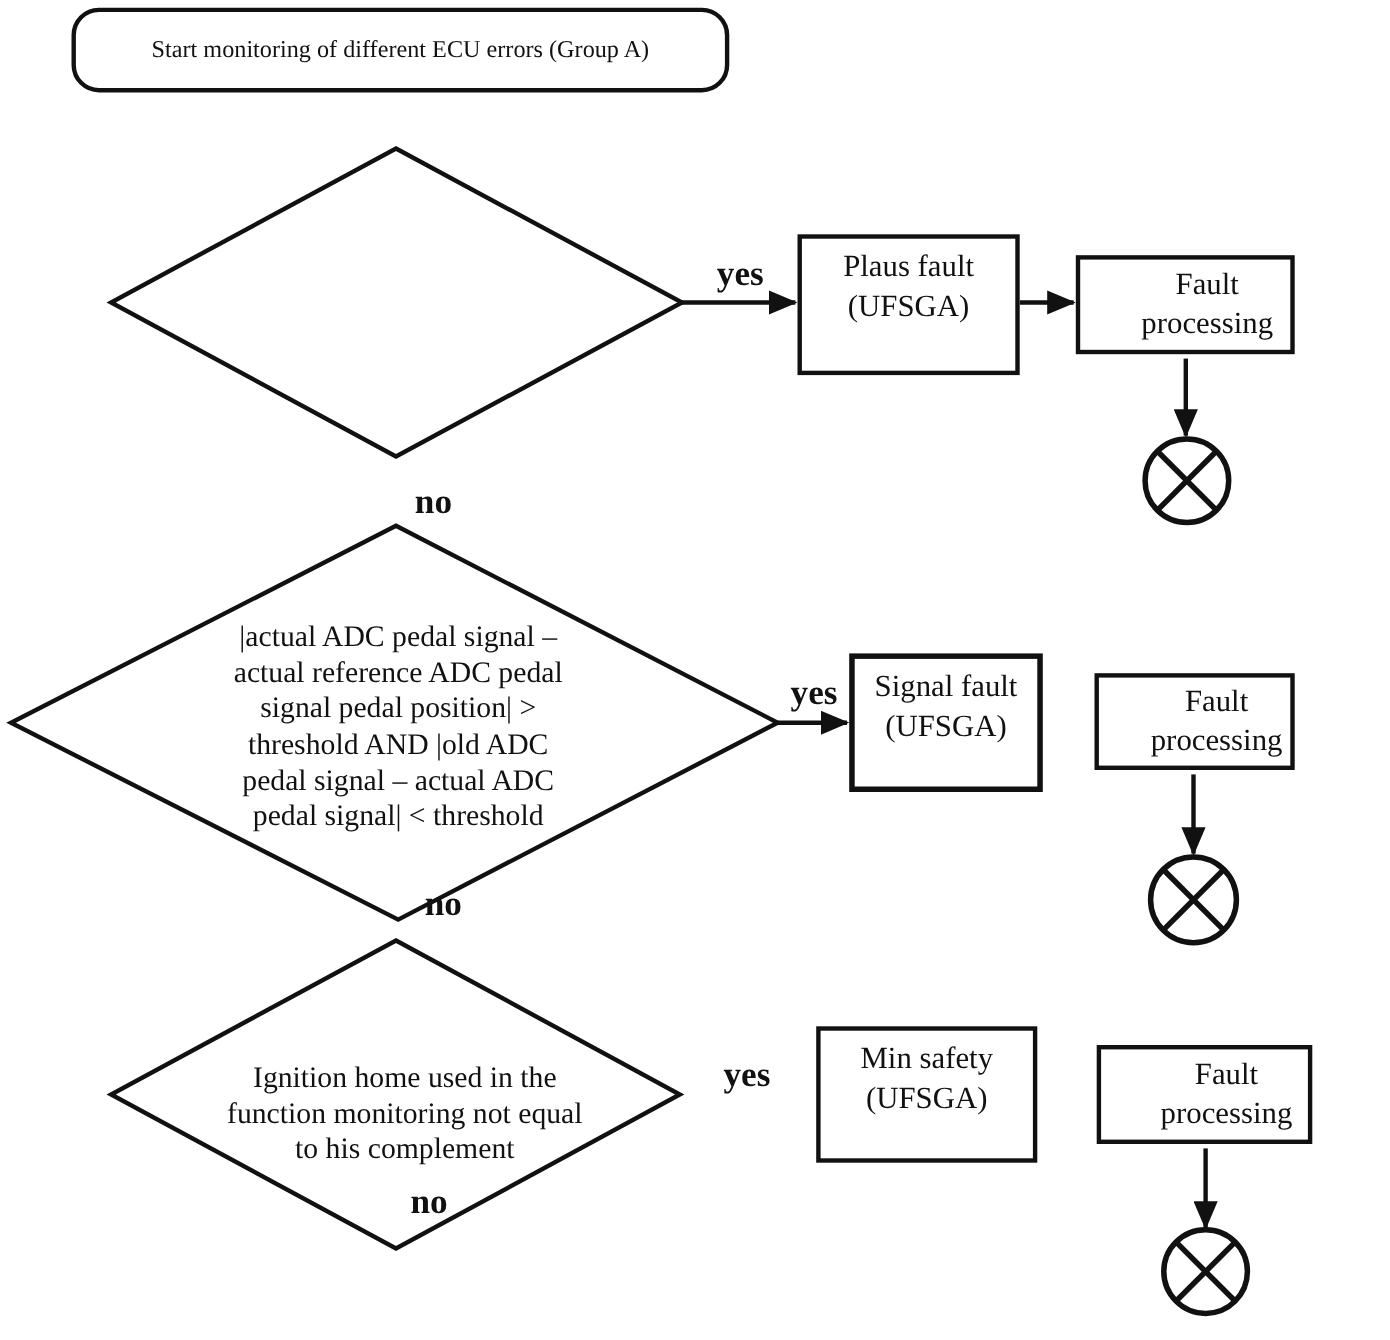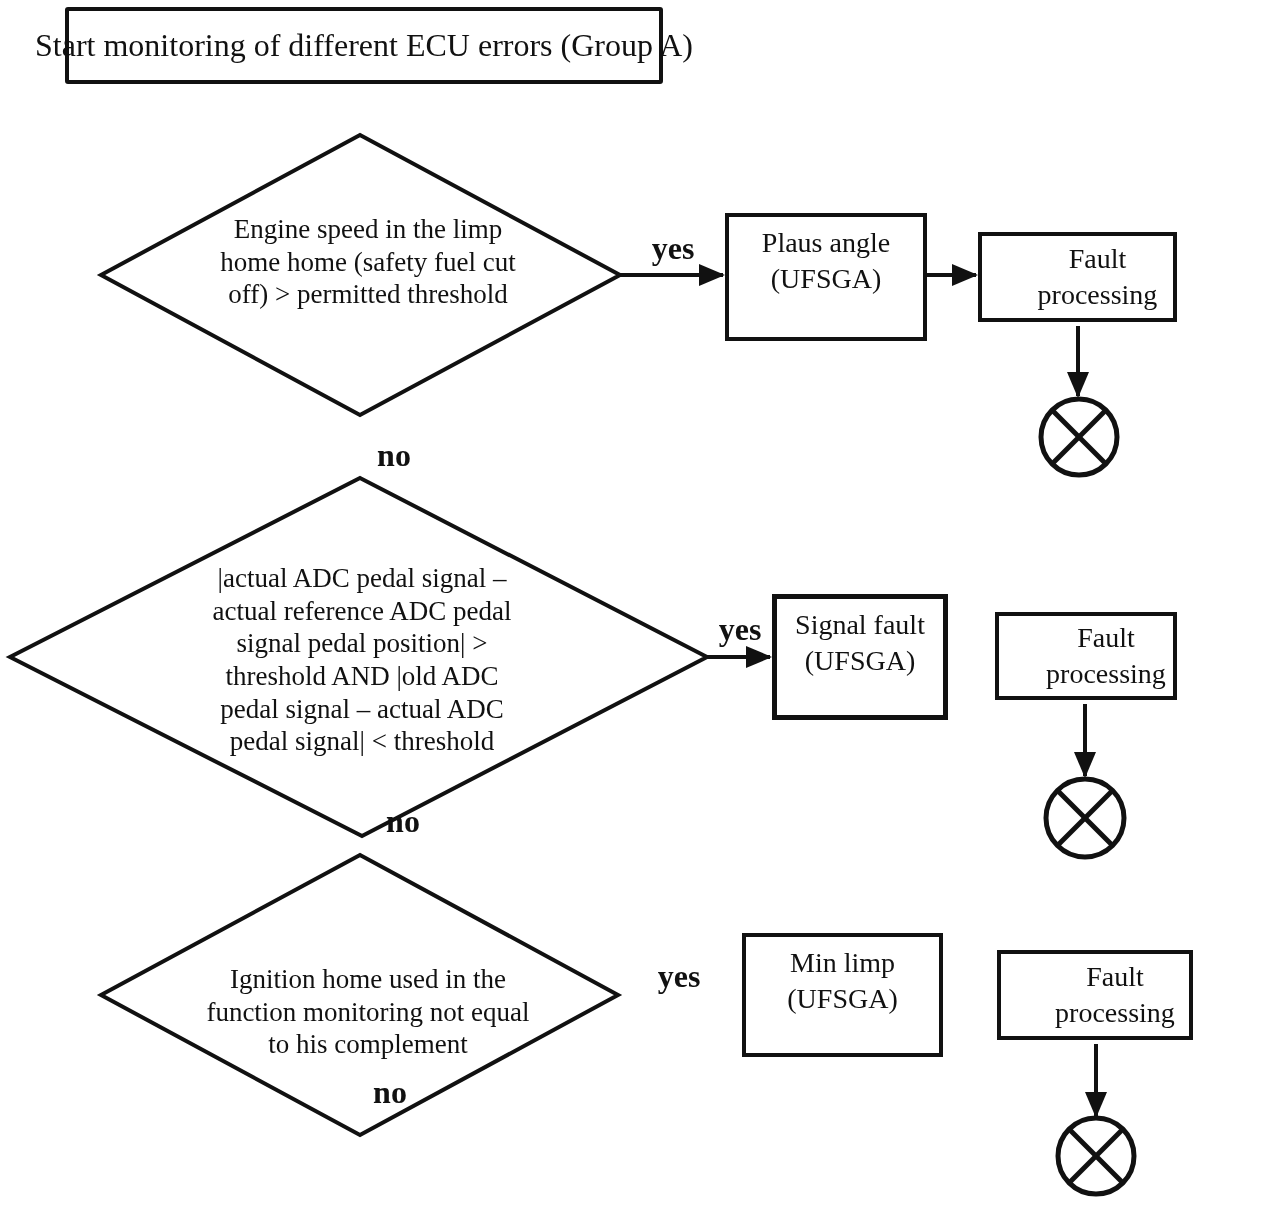--- a/index.html
+++ b/index.html
@@ -18,23 +18,23 @@
     border:4px solid #111111;
     background:#ffffff;
     display:flex;
     justify-content:center;
     text-align:center;
     font-size:28px;
     line-height:1.28;
     white-space:pre-line;
   }
   .terminal{
-    border-radius:3px;
+    border-radius:25px;
     align-items:center;
-    font-size:32px;
+    font-size:22px;
     white-space:nowrap;
   }
   .top-text{align-items:flex-start;padding-top:8px;}
   .center-text{align-items:center;padding-left:40px;}
   .thick{border-width:5px;}
   .dtext{
     position:absolute;
     text-align:center;
     font-size:27px;
     line-height:1.21;
@@ -85,45 +85,42 @@
     </g>
     <g stroke="#111111" stroke-width="5" fill="none">
       <circle cx="1096" cy="1156" r="38"></circle>
       <line x1="1069" y1="1129" x2="1123" y2="1183"></line>
       <line x1="1123" y1="1129" x2="1069" y2="1183"></line>
     </g>
   </svg>
 
   <div class="node terminal" style="left:65px;top:7px;width:598px;height:77px;">Start monitoring of different ECU errors (Group A)</div>
 
-  <div class="dtext" style="left:158px;top:213px;width:420px;">Engine speed in the limp
-home home (safety fuel cut
-off) &gt; permitted threshold</div>
   <div class="dtext" style="left:132px;top:562px;width:460px;">|actual ADC pedal signal –
 actual reference ADC pedal
 signal pedal position| &gt;
 threshold AND |old ADC
 pedal signal – actual ADC
 pedal signal| &lt; threshold</div>
   <div class="dtext" style="left:138px;top:963px;width:460px;">Ignition home used in the
 function monitoring not equal
 to his complement</div>
 
   <div class="lbl" style="left:673px;top:248px;">yes</div>
   <div class="lbl" style="left:394px;top:455px;">no</div>
   <div class="lbl" style="left:740px;top:629px;">yes</div>
   <div class="lbl" style="left:403px;top:821px;">no</div>
   <div class="lbl" style="left:679px;top:976px;">yes</div>
   <div class="lbl" style="left:390px;top:1092px;">no</div>
 
-  <div class="node top-text" style="left:725px;top:213px;width:202px;height:128px;">Plaus angle
+  <div class="node top-text" style="left:725px;top:213px;width:202px;height:128px;">Plaus fault
 (UFSGA)</div>
   <div class="node top-text thick" style="left:772px;top:594px;width:176px;height:126px;">Signal fault
 (UFSGA)</div>
-  <div class="node top-text" style="left:742px;top:933px;width:201px;height:124px;">Min limp
+  <div class="node top-text" style="left:742px;top:933px;width:201px;height:124px;">Min safety
 (UFSGA)</div>
 
   <div class="node center-text" style="left:978px;top:232px;width:199px;height:90px;">Fault
 processing</div>
   <div class="node center-text" style="left:995px;top:612px;width:182px;height:88px;">Fault
 processing</div>
   <div class="node center-text" style="left:997px;top:950px;width:196px;height:90px;">Fault
 processing</div>
 
 </div>

